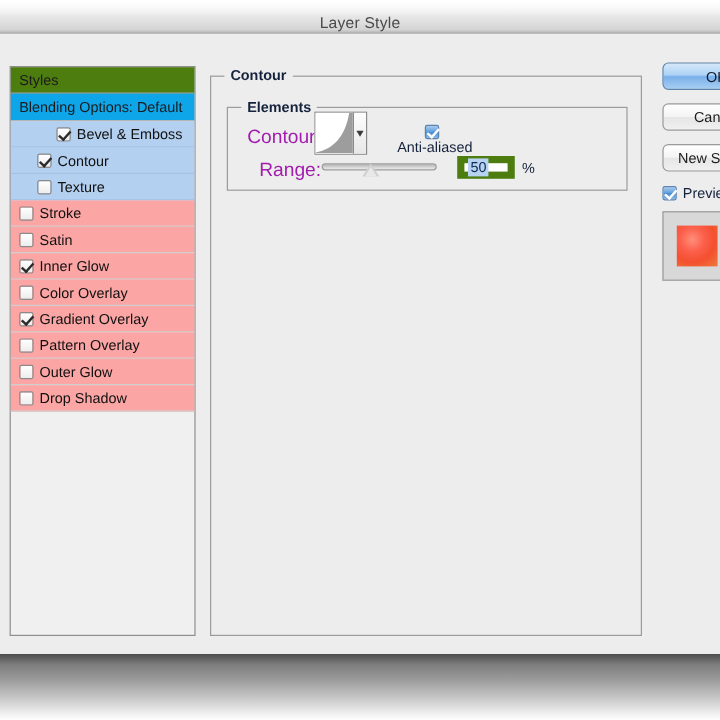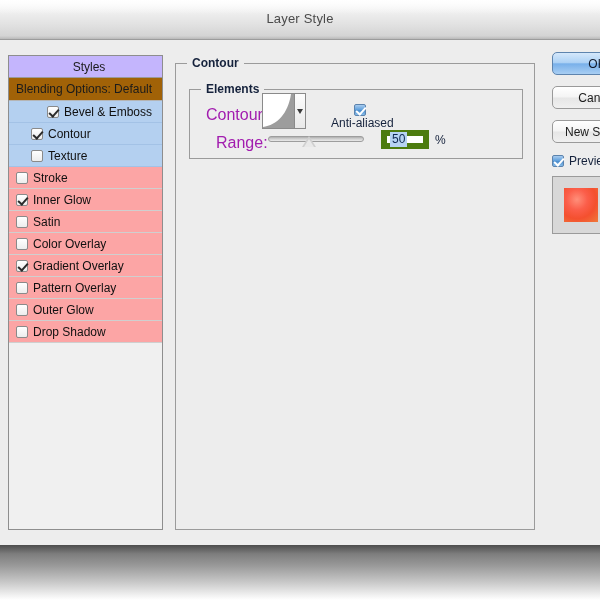--- a/index.html
+++ b/index.html
@@ -40,21 +40,21 @@
     height: 545px;
     background: #ededed;
     overflow: hidden;
   }
 
   .titlebar {
     position: absolute;
     left: 0;
     top: 0;
     width: 600px;
-    height: 40px;
+    height: 28px;
     background: linear-gradient(to bottom, #fafafa 0%, #f0f0f0 28%, #e2e2e2 62%, #d4d4d4 92%, #b9b9b9 100%);
     border-bottom: 1px solid #9c9c9c;
     box-sizing: border-box;
   }
   .titlebar-sheen {
     position: absolute;
     left: 0; top: 0;
     width: 600px; height: 14px;
     background: linear-gradient(to bottom, #ffffff 0%, rgba(255,255,255,0) 100%);
     pointer-events: none;
@@ -81,32 +81,31 @@
     border: 1px solid #8e8e8e;
     box-sizing: border-box;
   }
   .styles-header {
     height: 22px;
     line-height: 22px;
     padding-left: 7px;
     font-size: 12px;
     color: #1b1b1b;
     border-bottom: 1px solid #9a9a9a;
-    background: #c4b5fd;
-    box-sizing: border-box;
-    text-align: center;
+    background: #4d7c0f;
+    box-sizing: border-box;
   }
   .blending-row {
     height: 23px;
     line-height: 23px;
     padding-left: 7px;
     font-size: 12px;
     color: #1b1b1b;
     border-bottom: 1px solid #b5b5b5;
-    background: #a16207;
+    background: #0ea5e9;
     box-sizing: border-box;
     white-space: nowrap;
   }
 
   .fx-row {
     height: 22px;
     display: flex;
     align-items: center;
     border-bottom: 1px solid #cfcfcf;
     background: #fca5a5;
@@ -373,26 +372,26 @@
           </div>
           <div class="fx-row selected indent">
             <span class="cb"></span>
             <span class="fx-label">Texture</span>
           </div>
           <div class="fx-row">
             <span class="cb"></span>
             <span class="fx-label">Stroke</span>
           </div>
           <div class="fx-row">
+            <span class="cb"></span>
+            <span class="fx-label">Satin</span>
+          </div>
+          <div class="fx-row">
             <span class="cb checked"></span>
             <span class="fx-label">Inner Glow</span>
-          </div>
-          <div class="fx-row">
-            <span class="cb"></span>
-            <span class="fx-label">Satin</span>
           </div>
           <div class="fx-row">
             <span class="cb"></span>
             <span class="fx-label">Color Overlay</span>
           </div>
           <div class="fx-row">
             <span class="cb checked"></span>
             <span class="fx-label">Gradient Overlay</span>
           </div>
           <div class="fx-row">

